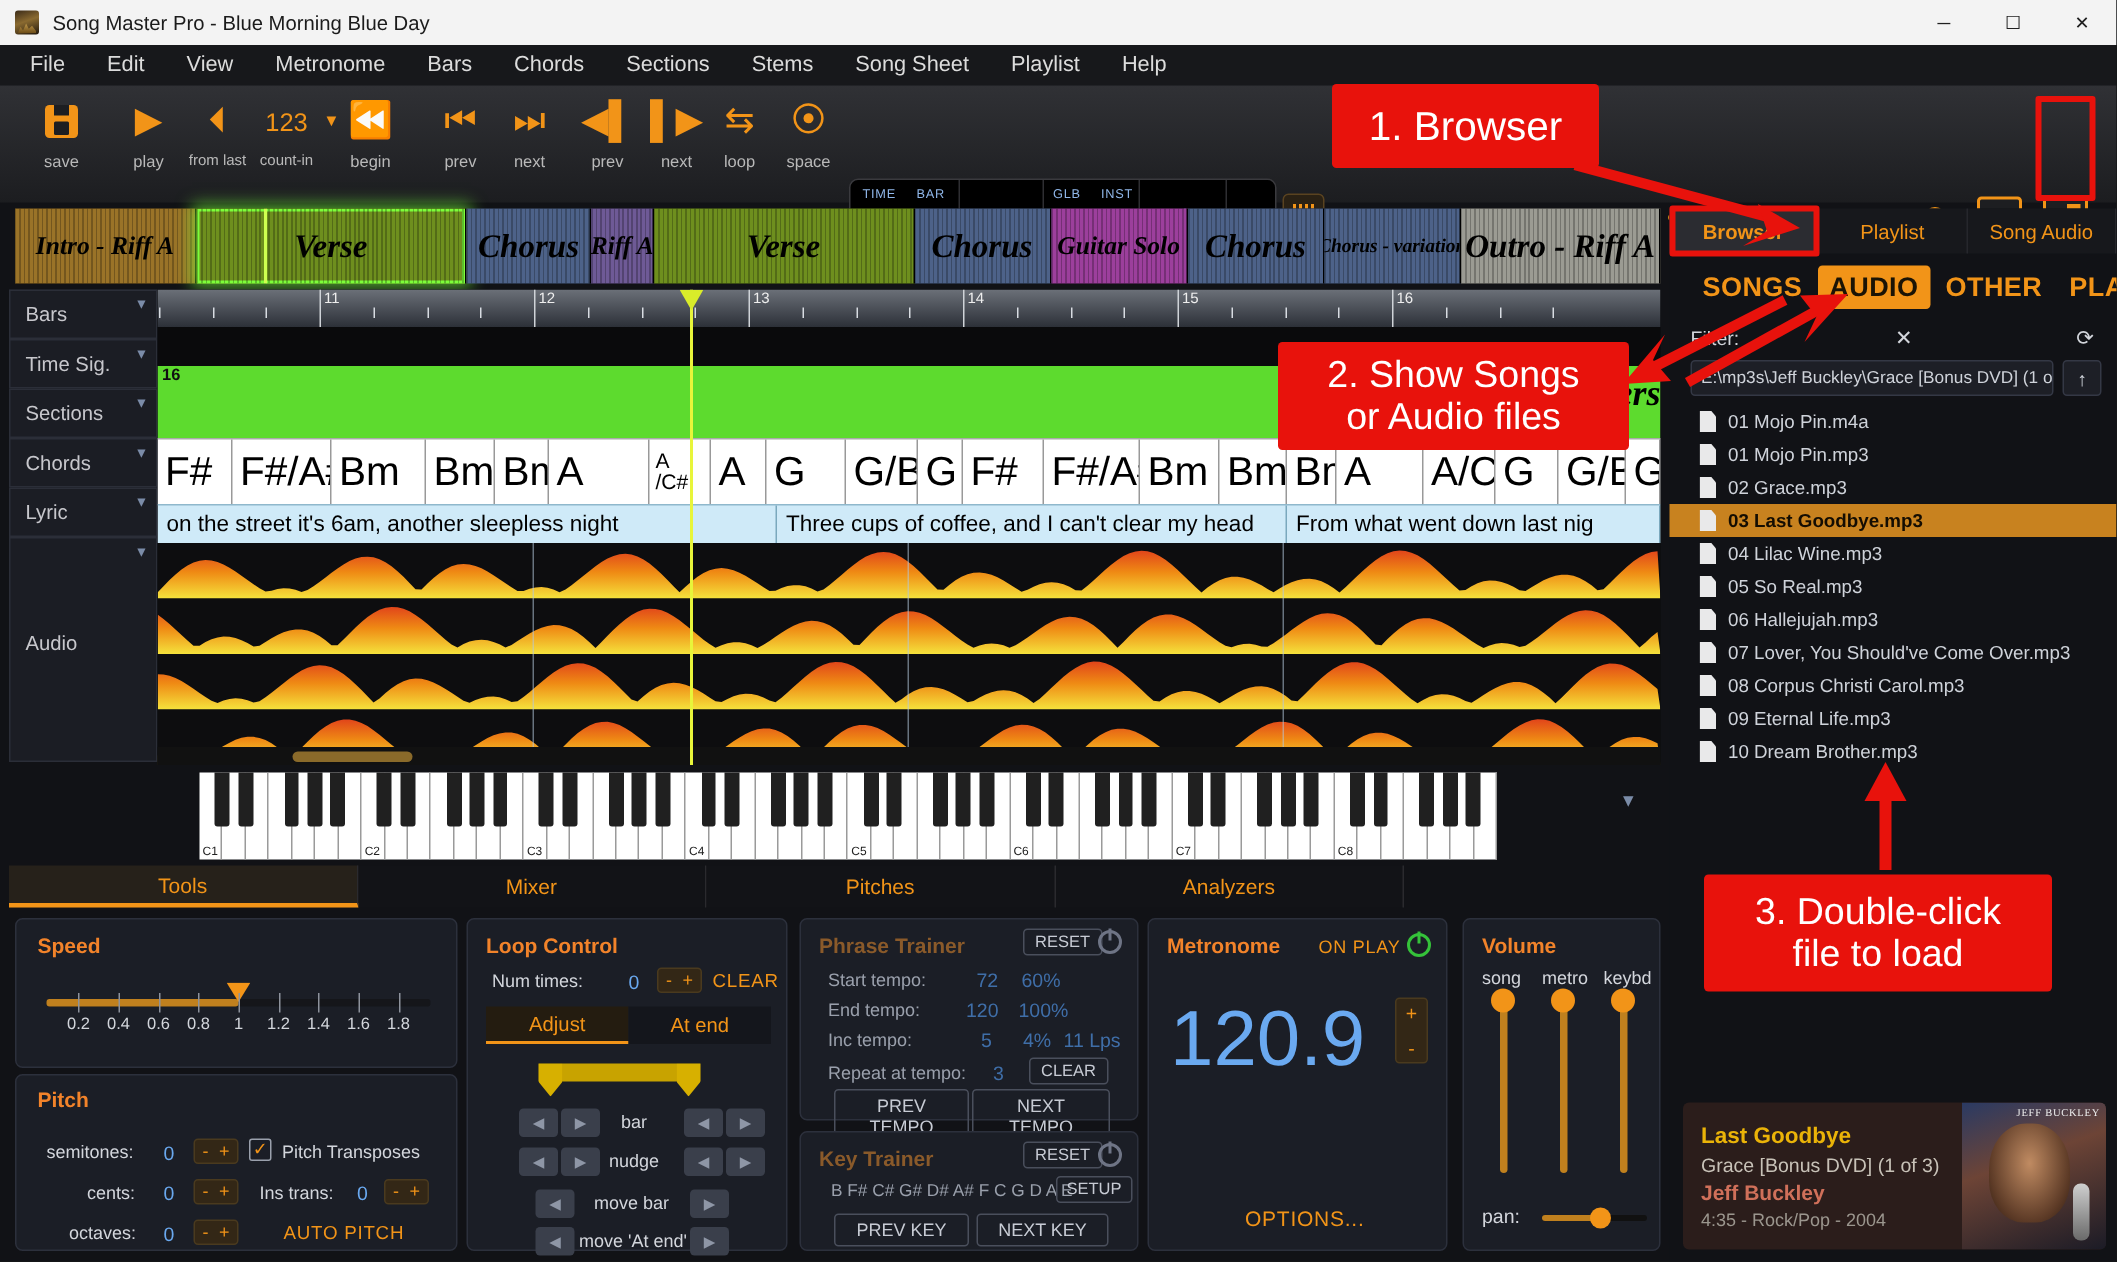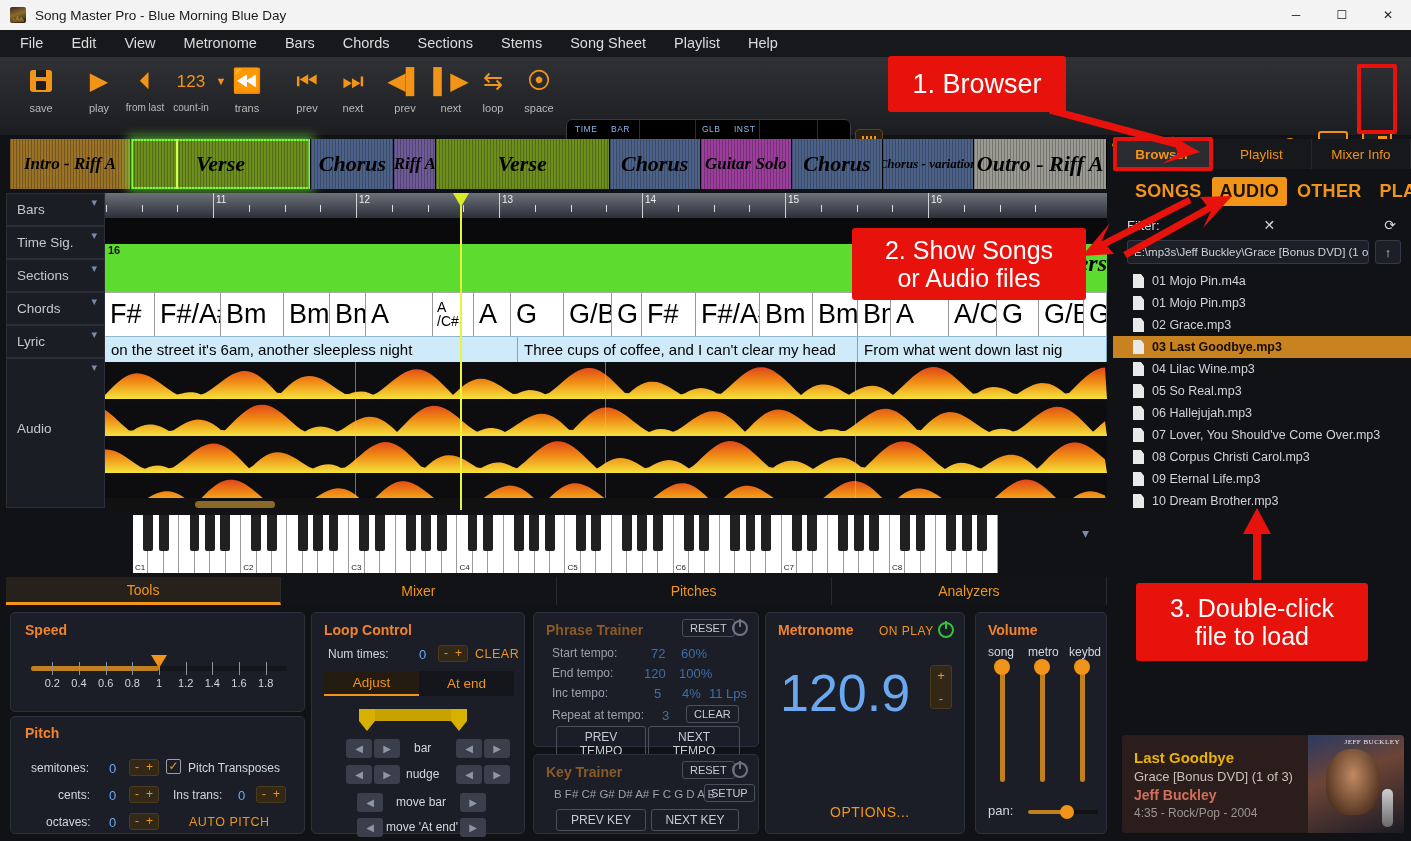--- a/index.html
+++ b/index.html
@@ -130,21 +130,21 @@
   .pianowrap{ position:absolute; left:105px; top:515px; width:1002px; height:62px; }
   .piano{ position:absolute; left:28px; top:0; width:865px; height:58px; background:#fff; }
   .wk{ position:absolute; top:0; bottom:0; border-right:1px solid #9a9a9a; }
   .wk .nlbl{ position:absolute; left:2px; bottom:1px; font-size:8px; color:#222; }
   .bk{ position:absolute; top:0; height:36px; background:#202020; border-radius:0 0 2px 2px; z-index:3;}
   .pchev{ position:absolute; right:18px; top:10px; color:#7b8ca8; font-size:14px;}
   .kbico{ position:absolute; right:14px; top:582px; width:44px; height:20px;
     background:repeating-linear-gradient(90deg,#cfcfcf 0 4px,#2b2b2b 4px 6px); }
 
   
-  .btabs{ position:absolute; left:6px; top:577px; width:1101px; height:28px; display:flex;
+  .btabs{ position:absolute; left:6px; top:577px; width:930px; height:28px; display:flex;
     background:#121317; }
   .btab{ flex:1; display:flex; align-items:center; justify-content:center;
     color:#f29418; font-size:14px; border-right:1px solid #2a2a2e; background:#121317;}
   .btab.active{ background:#26211a; border-bottom:3px solid #f29418; }
 
   
   .panel{ position:absolute; background:#1b1e26; border:1px solid #2c303c; border-radius:5px; }
   .ptitle{ color:#f2832a; font-size:14px; font-weight:bold; }
   .plabel{ color:#d3d6dc; font-size:12px; }
   .pval{ color:#6aa9f0; font-size:13px; }
@@ -282,21 +282,21 @@
         <div class="gl" style="font-size:17px">123</div>
         <div class="lb sm">count-in</div>
       </div>
       <div class="tbtn" style="width:14px">
         <div class="gl" style="font-size:11px">▼</div>
       </div>
     </div>
     <div class="tgrp" style="left:224px">
       <div class="tbtn">
         <div class="gl">⏪</div>
-        <div class="lb">trans</div>
+        <div class="lb">begin</div>
       </div>
     </div>
     <div class="tgrp" style="left:284px">
       <div class="tbtn">
         <div class="gl">⏮</div>
         <div class="lb">prev</div>
       </div>
       <div class="tbtn">
         <div class="gl">⏭</div>
         <div class="lb">next</div>
@@ -914,21 +914,21 @@
     <div style="position:absolute;left:52px;top:197px;width:70px;height:4px;background:#111;border-radius:2px">
       <div style="position:absolute;left:0;top:0;width:38px;height:4px;background:#c0801e;border-radius:2px"></div>
       <div style="position:absolute;left:32px;top:-5px;width:14px;height:14px;background:#f29418;border-radius:50%"></div>
     </div>
   </div>
 
   <div class="rpanel">
     <div class="rtabs" id="rtabs">
         <div class="rtab active">Browser</div>
         <div class="rtab">Playlist</div>
-        <div class="rtab">Mixer Info</div>
+        <div class="rtab">Song Audio</div>
       </div>
     <div class="subtabs" id="subtabs">
         <div class="subtab">SONGS</div>
         <div class="subtab sel">AUDIO</div>
         <div class="subtab">OTHER</div>
         <div class="subtab">PLAYLIST</div>
       </div>
     <div class="filterrow">
       <span class="fl">Filter:</span>
       <span class="ficon">✕</span>

